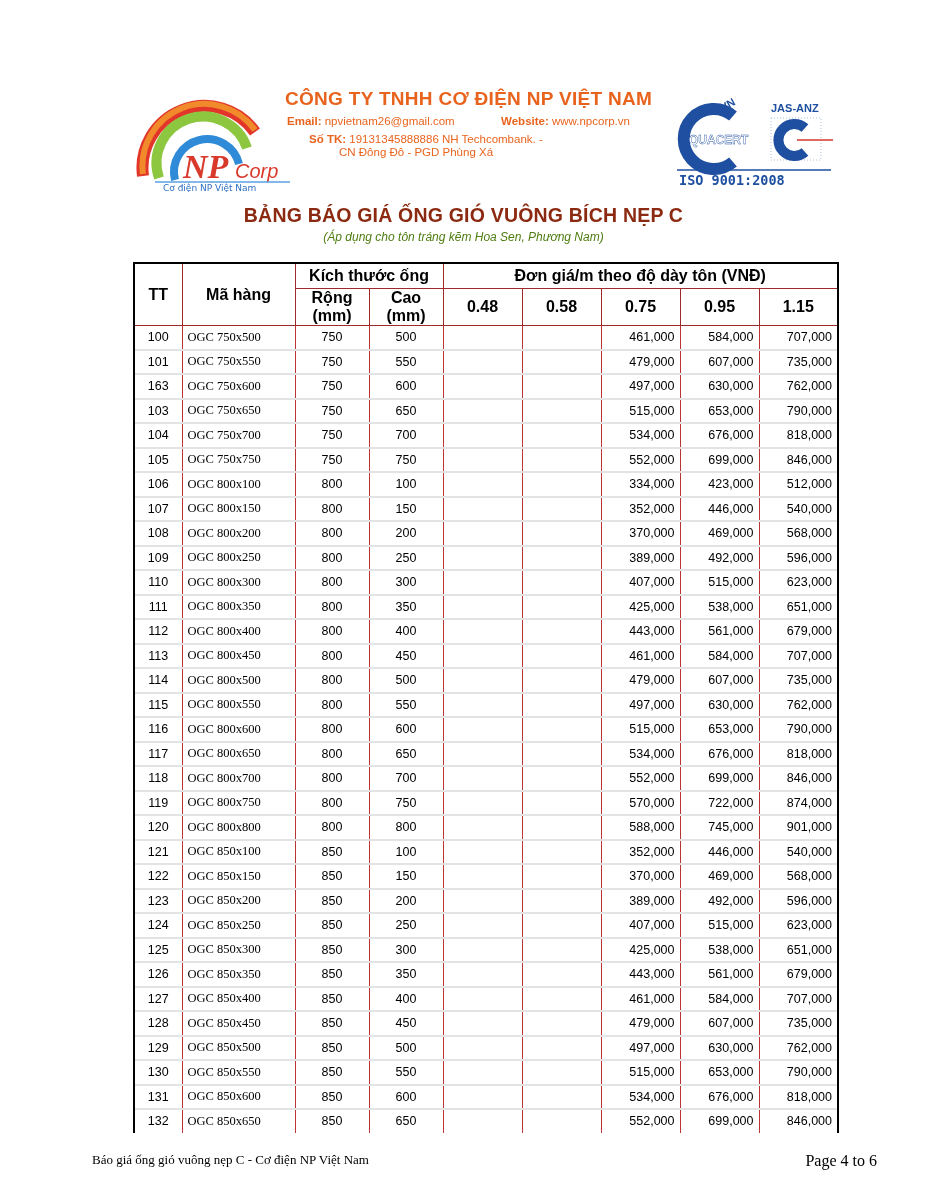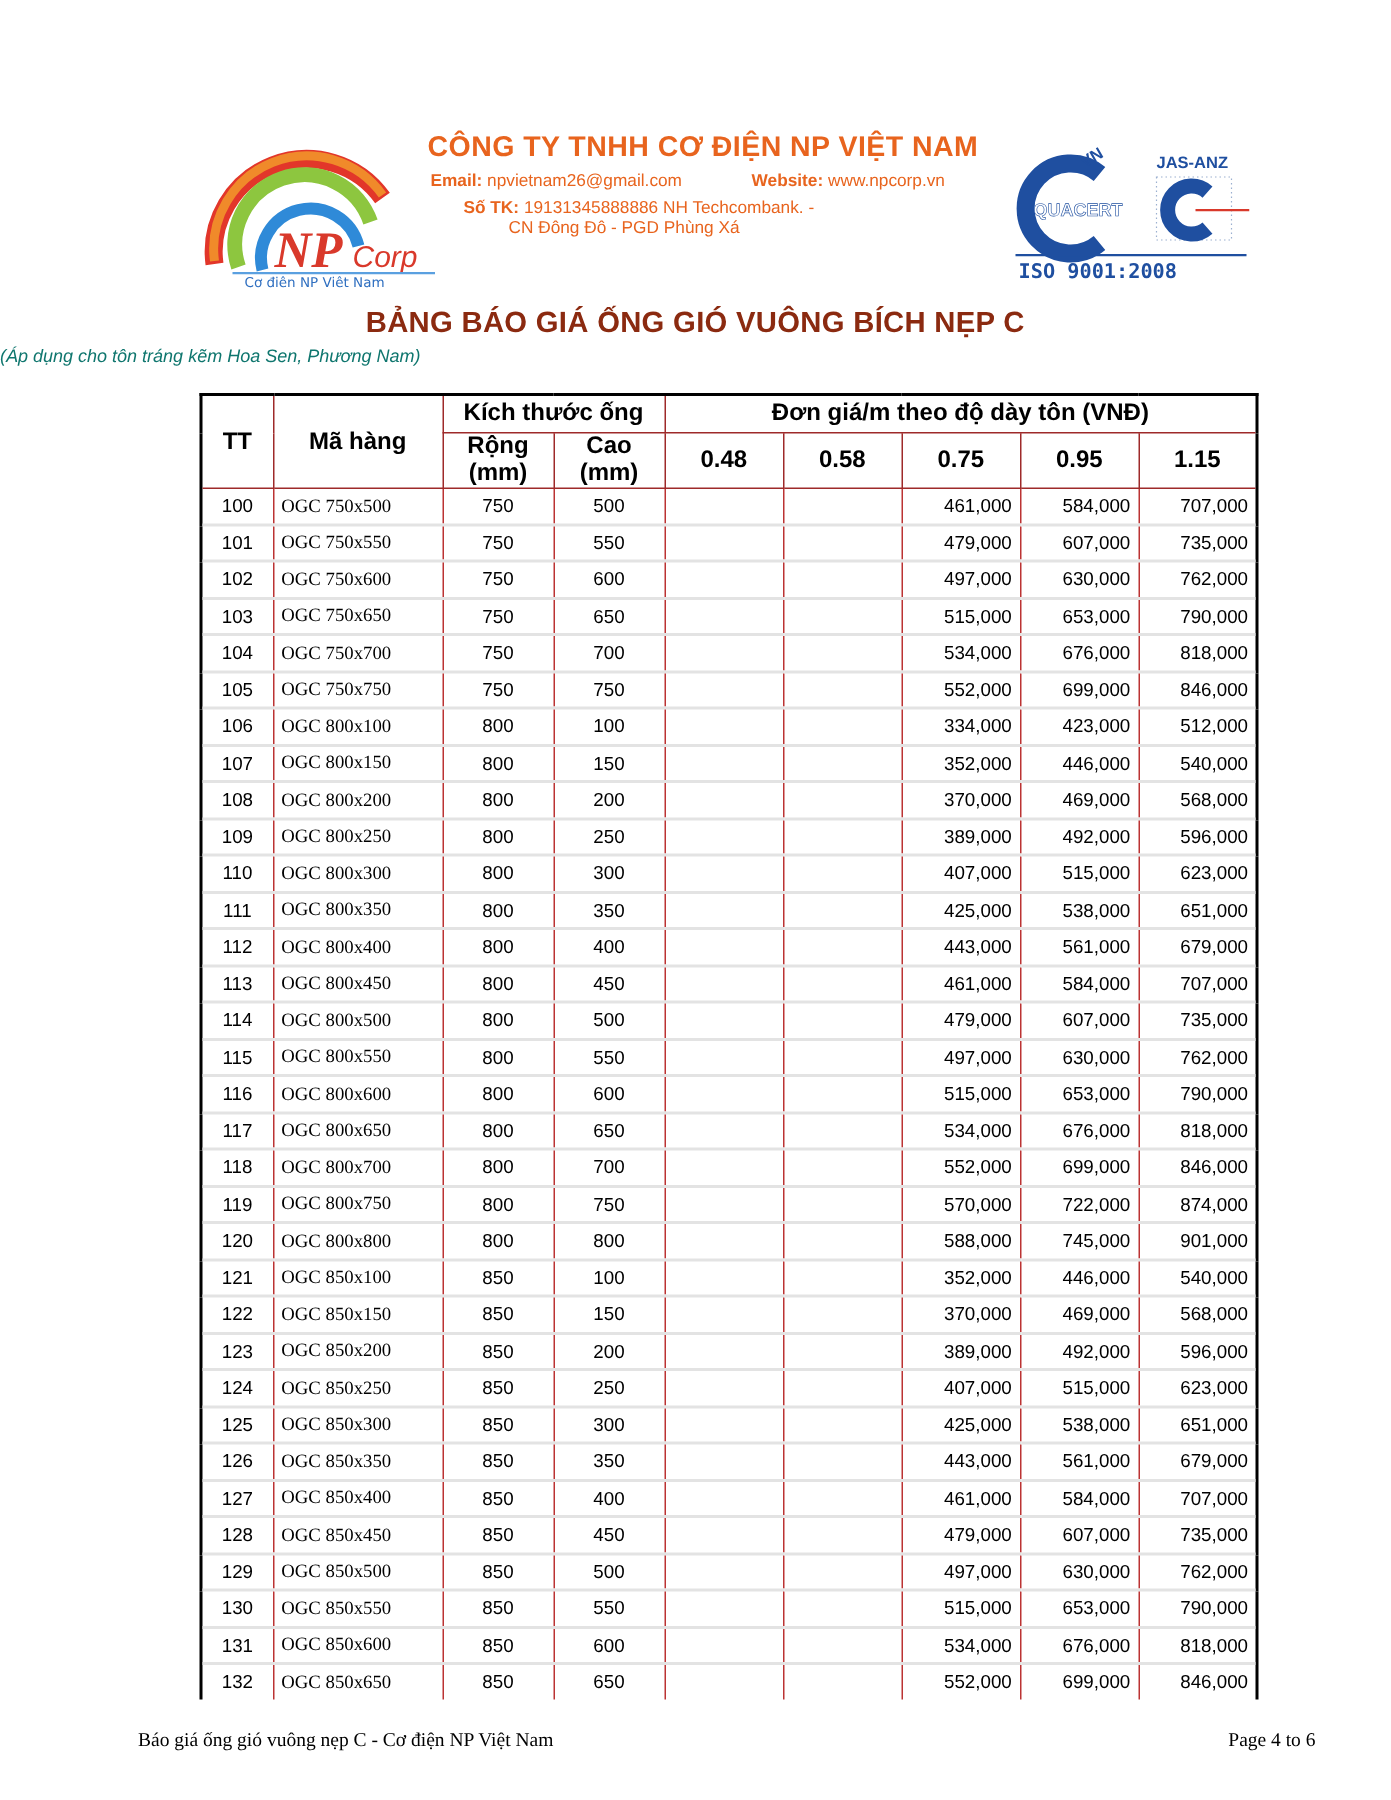--- a/index.html
+++ b/index.html
@@ -14,41 +14,41 @@
   .company-line i { font-style: italic; }
   .company-line .gap { display: inline-block; width: 40px; }
   .line-mst { margin-left: 8px; }
   .line-email { margin-left: 2px; }
   .line-stk { margin-left: 24px; line-height: 14px; }
   .line-stk2 { margin-left: 54px; margin-top: 0; }
 
   .cert { position: absolute; left: 540px; top: 10px; width: 158px; height: 92px; }
 
   .doc-title { position: absolute; left: 0; width: 927px; top: 204px; text-align: center; font-weight: bold; font-size: 19.5px; color: #8b2a10; letter-spacing: 0.2px; }
-  .doc-subtitle { position: absolute; left: 0; width: 927px; top: 230px; font-style: italic; font-size: 12px; color: #0f766e; }
+  .doc-subtitle { position: absolute; left: 0; width: 927px; top: 230px; text-align: center; font-style: italic; font-size: 12px; color: #4d7c0f; }
 
   .table-wrap { position: absolute; left: 133px; top: 262px; }
   table.price { border-collapse: collapse; table-layout: fixed; font-size: 12.5px; }
   table.price col.c-tt { width: 48px; }
   table.price col.c-code { width: 113px; }
   table.price col.c-w { width: 74px; }
   table.price col.c-h { width: 74px; }
   table.price col.c-p { width: 79px; }
   table.price th { font-weight: bold; font-size: 16px; border: 1px solid #9e2a2a; height: 24px; padding: 0; text-align: center; }
   table.price thead tr:first-child th { border-top: 2px solid #000; }
   table.price th.first, table.price td.first { border-left: 2px solid #000; }
   table.price th.last, table.price td.last { border-right: 2px solid #000; }
   table.price td { height: 22.5px; padding: 0 5px; border-left: 1px solid #b33; border-right: 1px solid #b33; border-top: 2px solid #e3e3e3; white-space: nowrap; }
   table.price tbody tr:first-child td { border-top: 1px solid #9e2a2a; }
   td.center { text-align: center; }
   td.left { text-align: left; padding-left: 2px; font-family: Liberation Serif, serif; }
   td.right { text-align: right; }
 
   .footer-left { position: absolute; left: 92px; top: 1152px; font-family: "Liberation Serif", serif; font-size: 13px; }
-  .footer-right { position: absolute; right: 50px; top: 1152px; font-family: "Liberation Serif", serif; font-size: 13px; }
+  .footer-right { position: absolute; right: 50px; top: 1152px; font-family: "Liberation Serif", serif; font-size: 16px; }
 </style>
 </head>
 <body>
 
 <div class="letterhead">
   <svg class="logo" viewBox="0 0 160 100">
     <path d="M8,84 A62,62 0 0 1 120,40" fill="none" stroke="#e2362a" stroke-width="12"></path>
     <path d="M8,84 A62,62 0 0 1 120,40" fill="none" stroke="#f08a2a" stroke-width="6" transform="translate(0,-2)"></path>
     <path d="M24,86 A46,46 0 0 1 112,56" fill="none" stroke="#8dc63f" stroke-width="10"></path>
     <path d="M40,88 A32,32 0 0 1 104,72" fill="none" stroke="#2f8ad8" stroke-width="8"></path>
@@ -138,21 +138,21 @@
           <td class="left">OGC 750x550</td>
           <td class="center">750</td>
           <td class="center">550</td>
           <td class="right"></td>
           <td class="right"></td>
           <td class="right">479,000</td>
           <td class="right">607,000</td>
           <td class="right last">735,000</td>
         </tr>
         <tr>
-          <td class="center first">102</td>
+          <td class="center first">163</td>
           <td class="left">OGC 750x600</td>
           <td class="center">750</td>
           <td class="center">600</td>
           <td class="right"></td>
           <td class="right"></td>
           <td class="right">497,000</td>
           <td class="right">630,000</td>
           <td class="right last">762,000</td>
         </tr>
         <tr>

